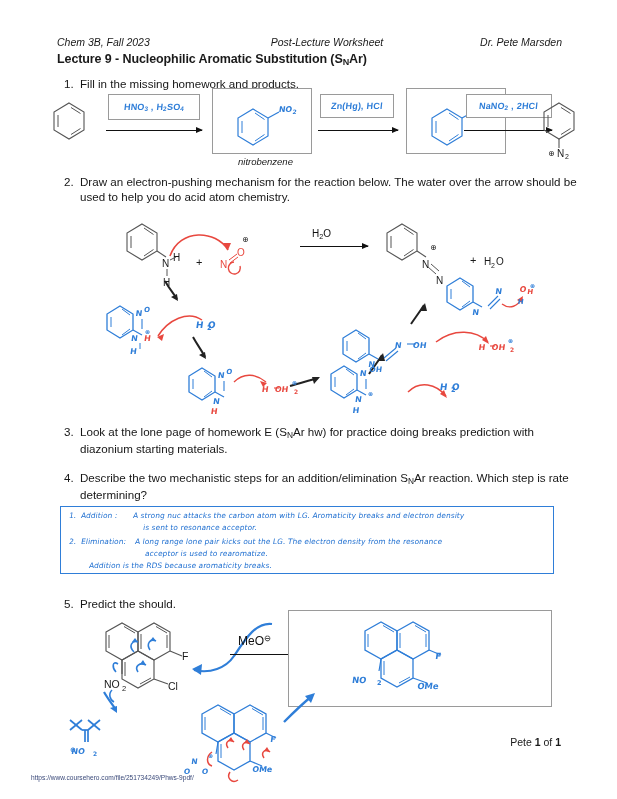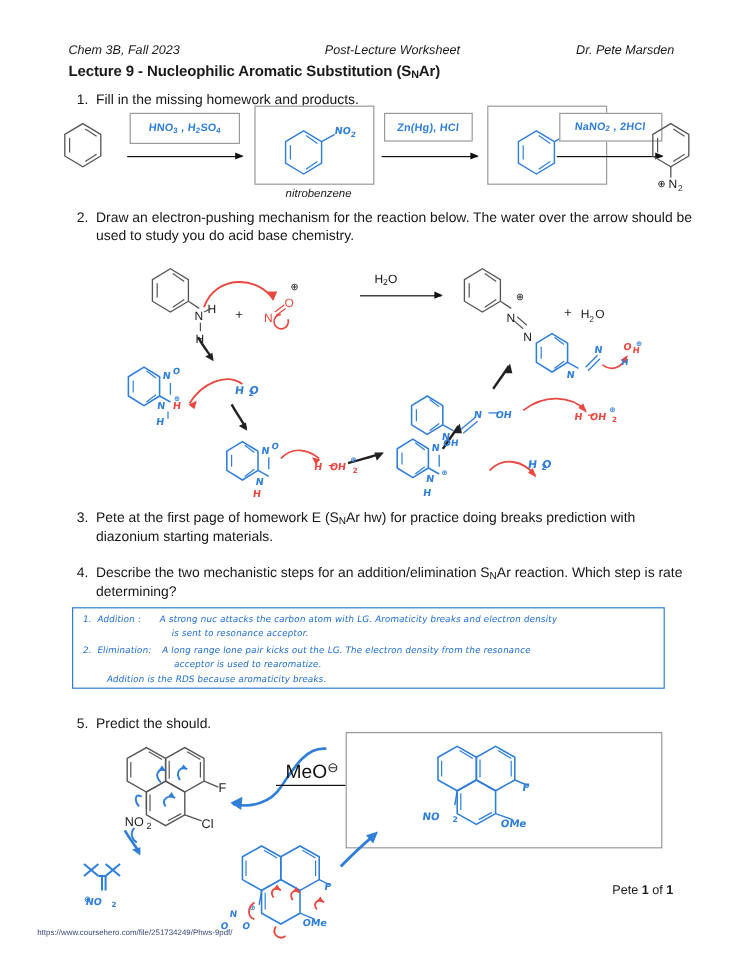--- a/index.html
+++ b/index.html
@@ -137,21 +137,21 @@
     <line x1="21" y1="7.5" x2="30.5" y2="13.5" stroke="#555" stroke-width="1"></line>
     <line x1="21" y1="34.5" x2="30.5" y2="28.5" stroke="#555" stroke-width="1"></line>
     <line x1="19" y1="39" x2="19" y2="48" stroke="#555" stroke-width="1.1"></line>
     <text x="8" y="56" font-size="8" fill="#1a1a1a" font-family="DejaVu Sans, sans-serif">⊕</text>
     <text x="17" y="57" font-size="10" fill="#1a1a1a" font-family="Liberation Sans, sans-serif">N</text>
     <text x="25" y="59" font-size="7" fill="#1a1a1a" font-family="Liberation Sans, sans-serif">2</text>
   </svg>
 
   <div class="q" style="left:64px; top:174px; width:516px;">
     <span class="num">2.</span>
-    <span class="body">Draw an electron-pushing mechanism for the reaction below. The water over the arrow should be used to study you do acid base chemistry.</span>
+    <span class="body">Draw an electron-pushing mechanism for the reaction below. The water over the arrow should be used to help you do acid atom chemistry.</span>
   </div>
 
   <svg class="chem" style="left:118px; top:216px;" width="200" height="70">
     <polygon points="24,8 39,17 39,35 24,44 9,35 9,17" fill="none" stroke="#555" stroke-width="1.1"></polygon>
     <line x1="13" y1="20" x2="13" y2="32" stroke="#555" stroke-width="1"></line>
     <line x1="26" y1="12" x2="35.5" y2="18.5" stroke="#555" stroke-width="1"></line>
     <line x1="26" y1="40" x2="35.5" y2="33.5" stroke="#555" stroke-width="1"></line>
     <line x1="39" y1="35" x2="48" y2="41" stroke="#555" stroke-width="1.1"></line>
     <text x="44" y="51" font-size="10" fill="#1a1a1a" font-family="Liberation Sans, sans-serif">N</text>
     <text x="55" y="45" font-size="10" fill="#1a1a1a" font-family="Liberation Sans, sans-serif">H</text>
@@ -305,21 +305,21 @@
     <polygon points="83,24 77,28 82,31" fill="#e8483f"></polygon>
     <text x="82" y="20" font-size="8" font-weight="bold" fill="#e8483f" font-family="DejaVu Sans, sans-serif" transform="skewX(-8)">O</text>
     <text x="90" y="16" font-size="6" font-weight="bold" fill="#2f7ed8" font-family="DejaVu Sans, sans-serif">⊕</text>
     <text x="90" y="22" font-size="7" font-weight="bold" fill="#e8483f" font-family="DejaVu Sans, sans-serif" transform="skewX(-8)">H</text>
     <text x="82" y="32" font-size="7" font-weight="bold" fill="#2f7ed8" font-family="DejaVu Sans, sans-serif" transform="skewX(-8)">H</text>
   </svg>
 
   <div class="q" style="left:64px; top:424px; width:520px;">
     <span class="num">3.</span>
     <span class="body">
-      <span>Pete at the first page of homework E (S</span><sub>N</sub><span>Ar hw) for practice doing breaks</span>
+      <span>Look at the lone page of homework E (S</span><sub>N</sub><span>Ar hw) for practice doing breaks</span>
       <span>prediction with diazonium starting materials.</span>
     </span>
   </div>
 
   <div class="q" style="left:64px; top:470px; width:520px;">
     <span class="num">4.</span>
     <span class="body">
       <span>Describe the two mechanistic steps for an addition/elimination S</span><sub>N</sub><span>Ar reaction.</span>
       <span>Which step is rate determining?</span>
     </span>
@@ -375,21 +375,21 @@
     <polygon points="80,23 74,23 77,19" fill="#2f7ed8"></polygon>
     <polygon points="70,47 64,46 67,42" fill="#2f7ed8"></polygon>
   </svg>
 
   <svg class="chem" style="left:160px; top:612px;" width="130" height="80">
     <path d="M112,12 C96,10 86,26 74,44 C66,56 50,62 34,58" fill="none" stroke="#2f7ed8" stroke-width="2.2"></path>
     <polygon points="32,57 42,52 41,63" fill="#2f7ed8"></polygon>
   </svg>
 
   <div class="arrow" style="left:230px; top:654px; width:66px;"></div>
-  <div class="arrow-lbl" style="left:238px; top:633px; font-size:16px;">MeO<sup>⊖</sup></div>
+  <div class="arrow-lbl" style="left:238px; top:633px; font-size:12px;">MeO<sup>⊖</sup></div>
 
   <div class="box" style="left:288px; top:610px; width:264px; height:97px;">
     <svg style="position:absolute; left:46px; top:6px;" width="190" height="92">
       <g fill="none" stroke="#2f7ed8" stroke-width="1.3">
         <polygon points="30,14 46,5 62,14 62,33 46,42 30,33"></polygon>
         <polygon points="62,14 78,5 94,14 94,33 78,42 62,33"></polygon>
         <polygon points="62,33 78,42 78,61 62,70 46,61 46,42"></polygon>
       </g>
       <g stroke="#2f7ed8" stroke-width="1">
         <line x1="33" y1="17" x2="33" y2="30"></line>

